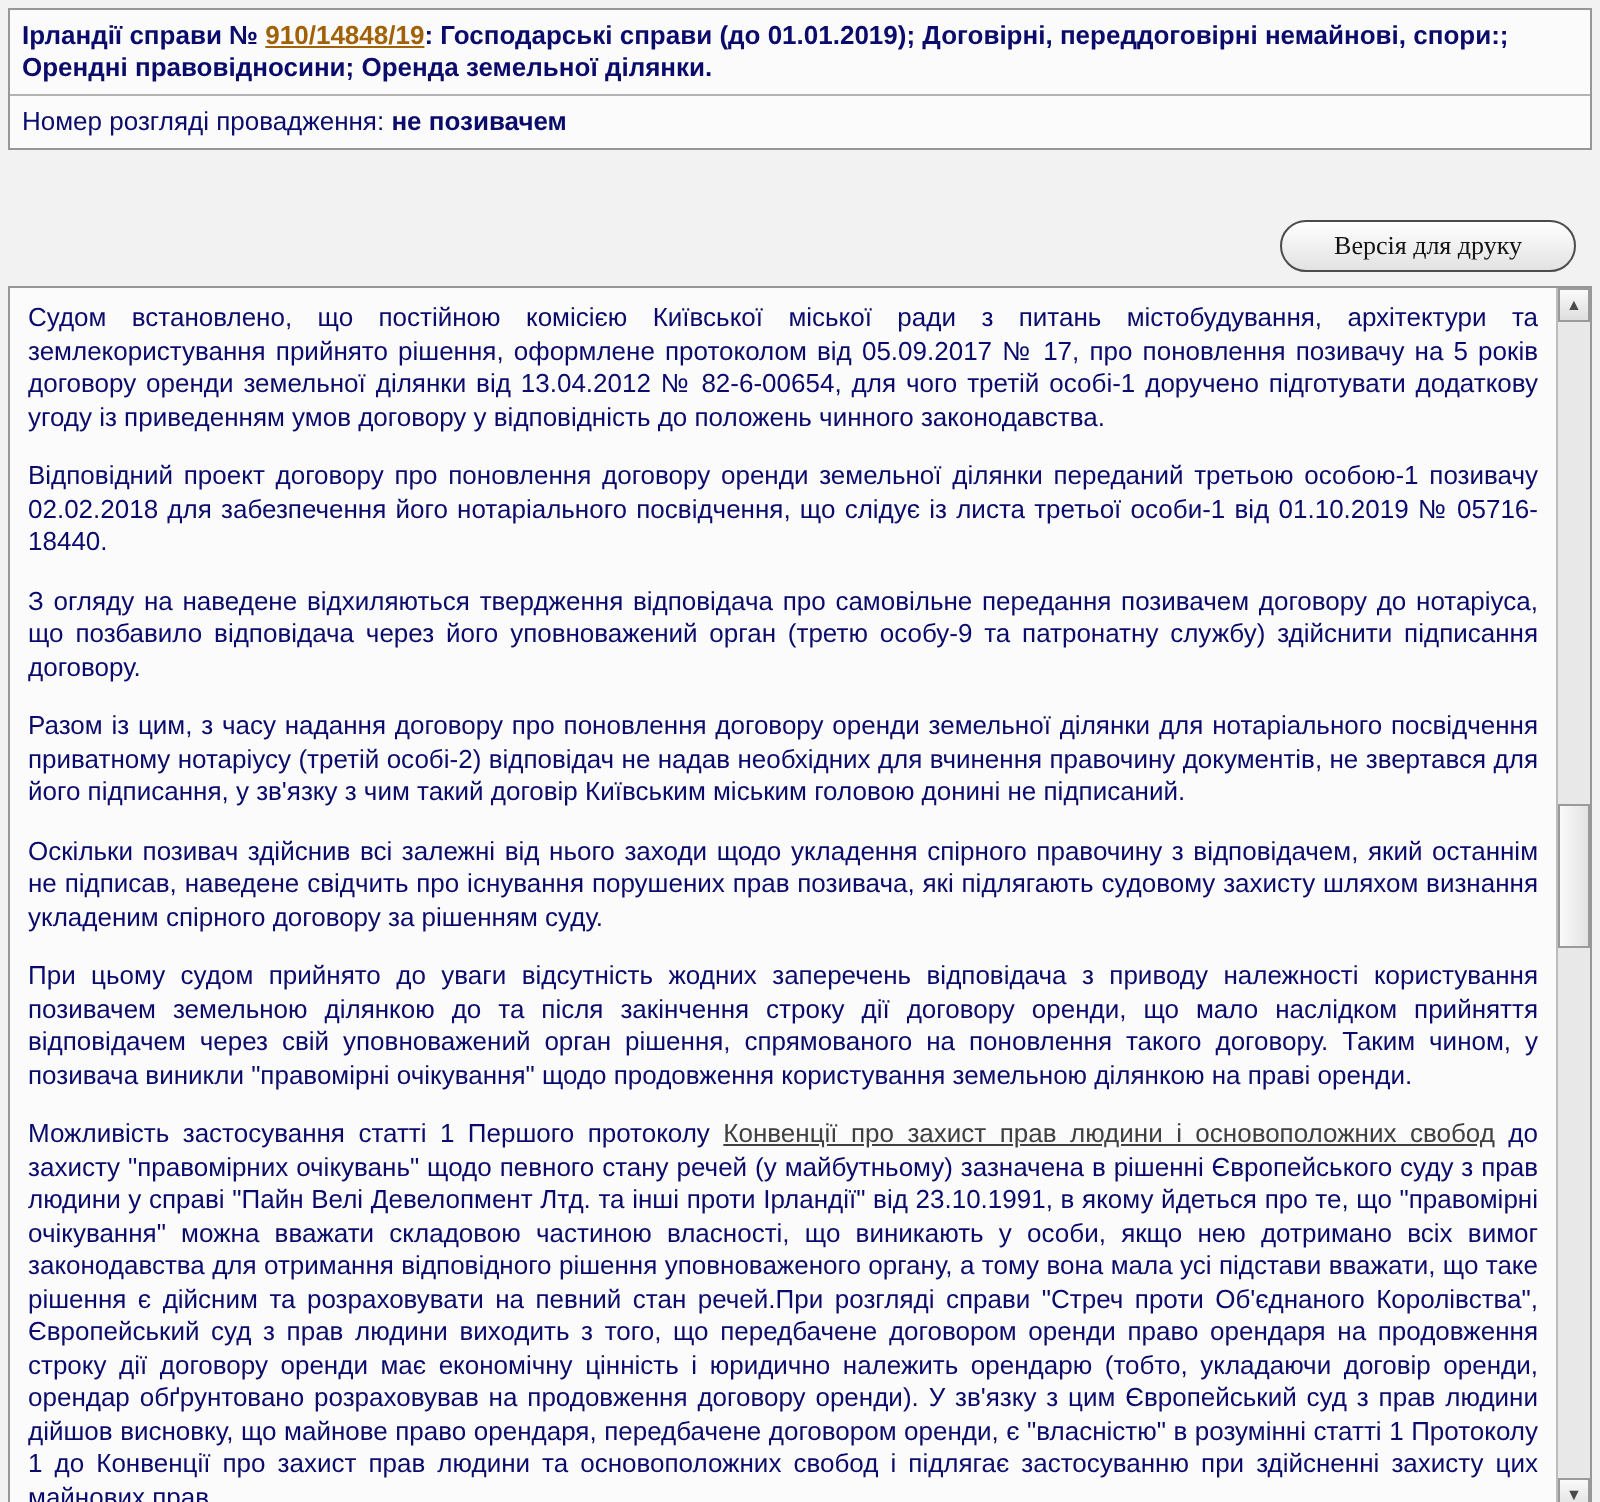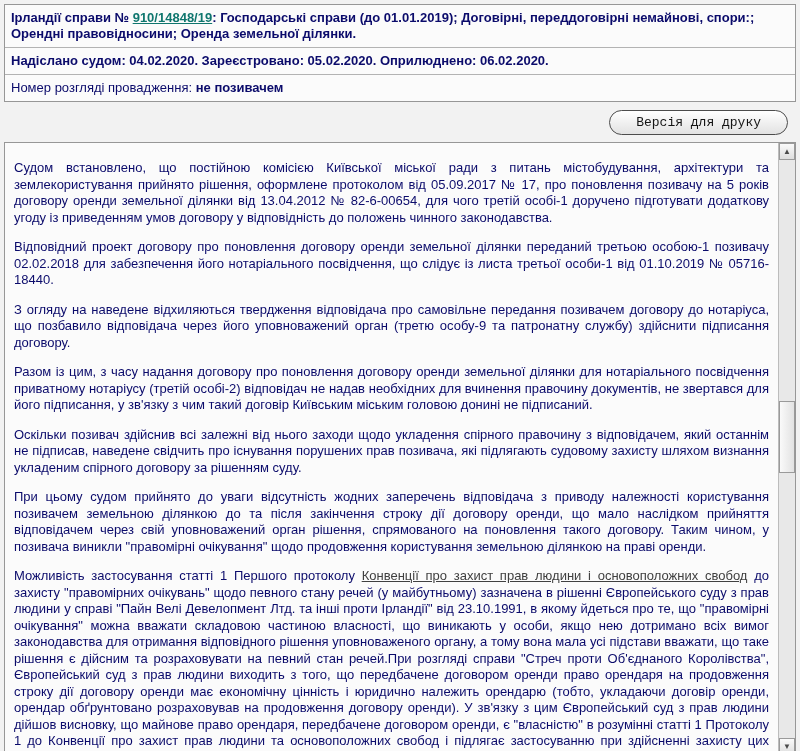--- a/index.html
+++ b/index.html
@@ -13,46 +13,46 @@
 
   
   .meta-box { border: 1px solid #979797; background: #fbfbfb; }
   .meta-row {
     padding: 5px 6px;
     font-size: 13px; line-height: 16px;
     color: #0b0b6b;
   }
   .meta-row + .meta-row { border-top: 1px solid #b3b3b3; }
   .bold { font-weight: bold; }
-  a.link { color: #0f766e; text-decoration: underline; cursor: pointer; }
+  a.link { color: #a16207; text-decoration: underline; cursor: pointer; }
 
   
   .toolbar { display: flex; justify-content: flex-end; padding: 8px 8px 7px 6px; }
   .print-btn {
-    font-family: Liberation Mono, monospace; font-size: 13px; color: #141414;
+    font-family: Liberation Serif, serif; font-size: 13px; color: #141414;
     background: linear-gradient(#ffffff, #e2e2e2);
     border: 1px solid #4c4c4c; border-radius: 13px;
-    padding: 4px 26px; cursor: pointer;
+    padding: 4px 26px; cursor: pointer; margin-top: 27px;
   }
 
   
   .doc-box {
     position: relative;
     border: 1px solid #979797; background: #fbfbfb;
     height: 614px; overflow: hidden;
   }
   .doc-content {
     position: absolute; top: 0; left: 0; right: 17px; bottom: 0;
     padding: 7px 9px 0 9px;
     overflow: hidden;
     text-align: justify;
     font-size: 13px; line-height: 16.5px;
     color: #0b0b6b;
   }
-  .doc-para { margin: 10px 0 13px 0; }
+  .doc-para { margin: 0 0 13px 0; }
   a.doc-link { color: #404040; text-decoration: underline; cursor: pointer; }
 
   
   .scrollbar {
     position: absolute; top: 0; right: 0; bottom: 0; width: 17px;
     background: #e8e8e8; border-left: 1px solid #bcbcbc;
   }
   .sb-btn {
     position: absolute; left: 0; width: 100%; height: 17px;
     background: linear-gradient(#fafafa, #dedede);
@@ -70,21 +70,20 @@
     cursor: grab;
   }
 </style>
 </head>
 <body>
 
 <div class="page">
 
   <div class="meta-box">
     <div class="meta-row bold"><span>Ірландії справи № </span><a class="link" href="#">910/14848/19</a><span>: Господарські справи (до 01.01.2019); Договірні, переддоговірні немайнові, спори:; Орендні правовідносини; Оренда земельної ділянки.</span></div>
-    <div class="meta-row bold">Надіслано судом: 04.02.2020. Зареєстровано: 05.02.2020. Оприлюднено: 06.02.2020.</div>
     <div class="meta-row"><span>Номер розгляді провадження: </span><span class="bold">не позивачем</span></div>
   </div>
 
   <div class="toolbar">
     <button class="print-btn">Версія для друку</button>
   </div>
 
   <div class="doc-box">
     <div class="doc-content" id="doc-content">
         <p class="doc-para"><span>Судом встановлено, що постійною комісією Київської міської ради з питань містобудування, архітектури та землекористування прийнято рішення, оформлене протоколом від 05.09.2017 № 17, про поновлення позивачу на 5 років договору оренди земельної ділянки від 13.04.2012 № 82-6-00654, для чого третій особі-1 доручено підготувати додаткову угоду із приведенням умов договору у відповідність до положень чинного законодавства.</span></p>

